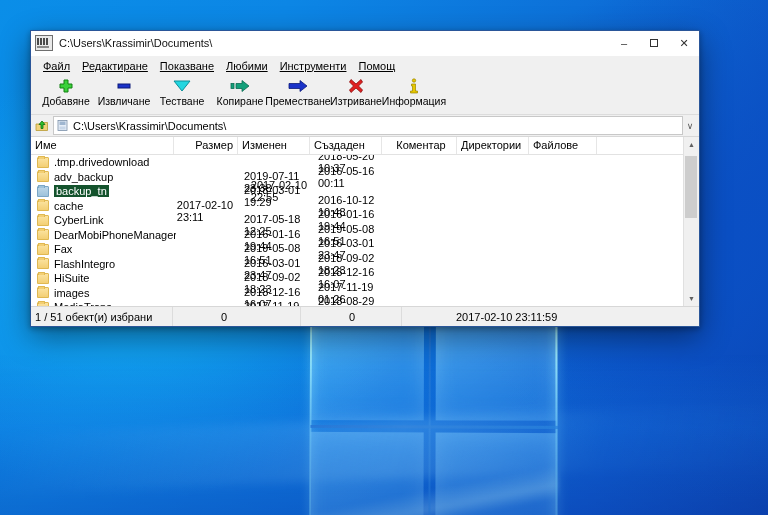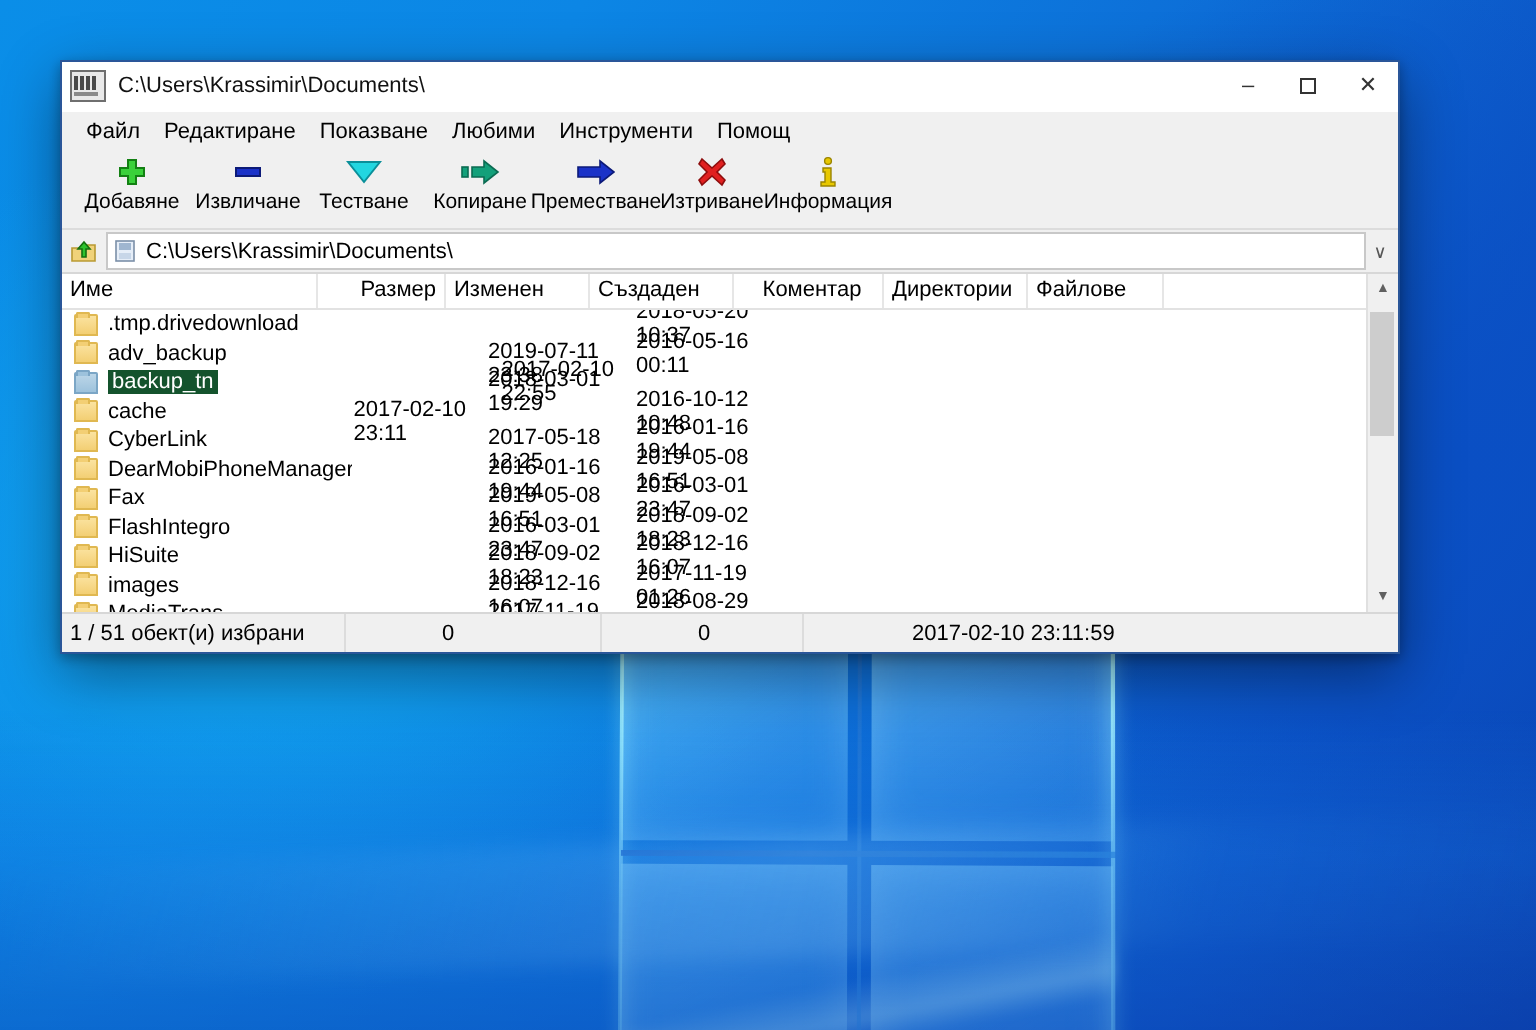--- a/index.html
+++ b/index.html
@@ -105,21 +105,21 @@
     color: #333; font-size: 11px; line-height: 1;
   }
 
   
   #menubar {
     height: 19px; background: #f0f0f0;
     display: flex; align-items: center; padding-left: 6px;
     flex: 0 0 auto;
     font-size: 11px;
   }
-  .menu-item { padding: 2px 6px; color: #000; white-space: nowrap; }
+  .menu-item { padding: 2px 6px; color: #000; white-space: nowrap; text-decoration: underline; }
 
   
   #toolbar {
     height: 39px; background: #f0f0f0;
     display: flex; align-items: flex-start; padding-left: 6px;
     flex: 0 0 auto;
     border-bottom: 1px solid #dcdcdc;
   }
   .tb-btn {
     width: 58px; display: flex; flex-direction: column; align-items: center;
@@ -149,21 +149,21 @@
               border-top: 1px solid #d7d7d7; overflow: hidden; position: relative; }
   #colhead { height: 17px; background: #fff; display: flex; flex: 0 0 auto;
              border-bottom: 1px solid #e2e2e2; position: relative; }
   .col {
     font-size: 11px; color: #000; padding-top: 2px;
     border-right: 1px solid #e6e6e6; box-sizing: border-box;
     white-space: nowrap; overflow: hidden;
   }
   .col.l { padding-left: 4px; }
   .col.r { text-align: right; padding-right: 4px; }
-  .c-name { width: 128px; }
+  .c-name { width: 143px; }
   .c-size { width: 64px; }
   .c-mod  { width: 72px; }
   .c-crt  { width: 72px; }
   .c-com  { width: 75px; text-align: center; }
   .c-dir  { width: 72px; }
   .c-fil  { width: 68px; }
 
   #rows { flex: 1 1 auto; overflow: hidden; position: relative; }
   .row { height: 14.5px; display: flex; align-items: center; font-size: 11px; }
   .fico {

